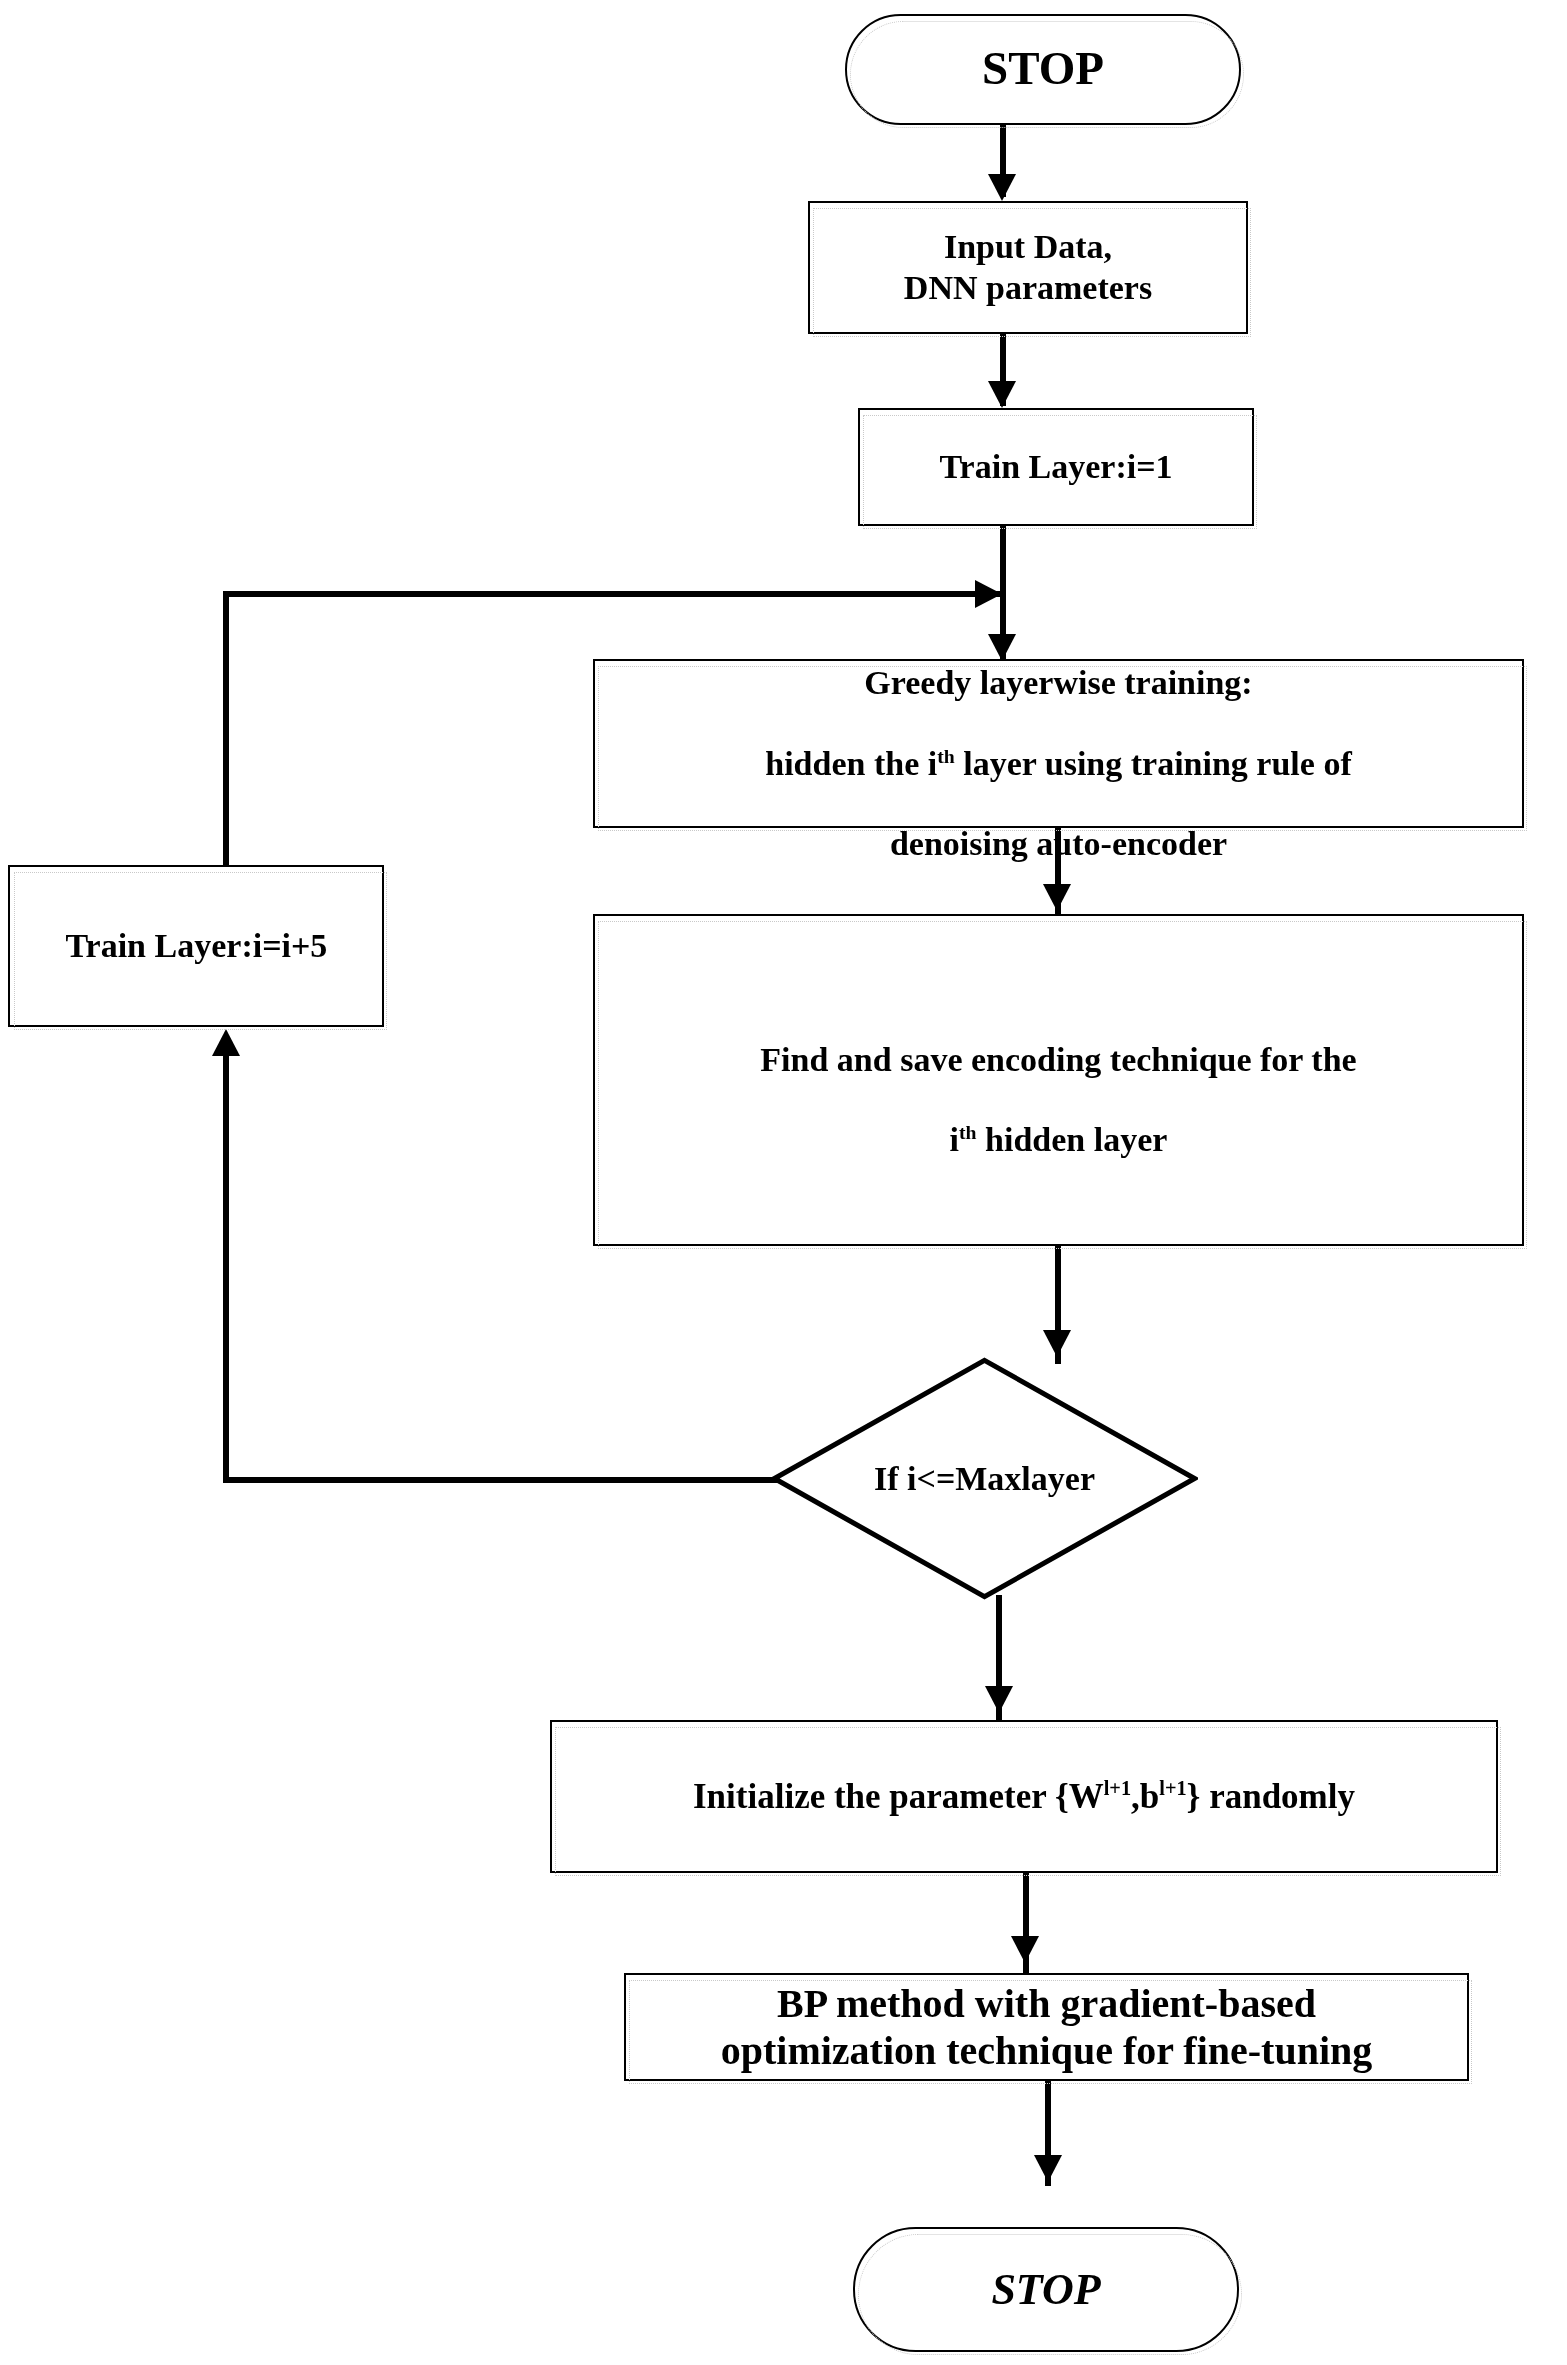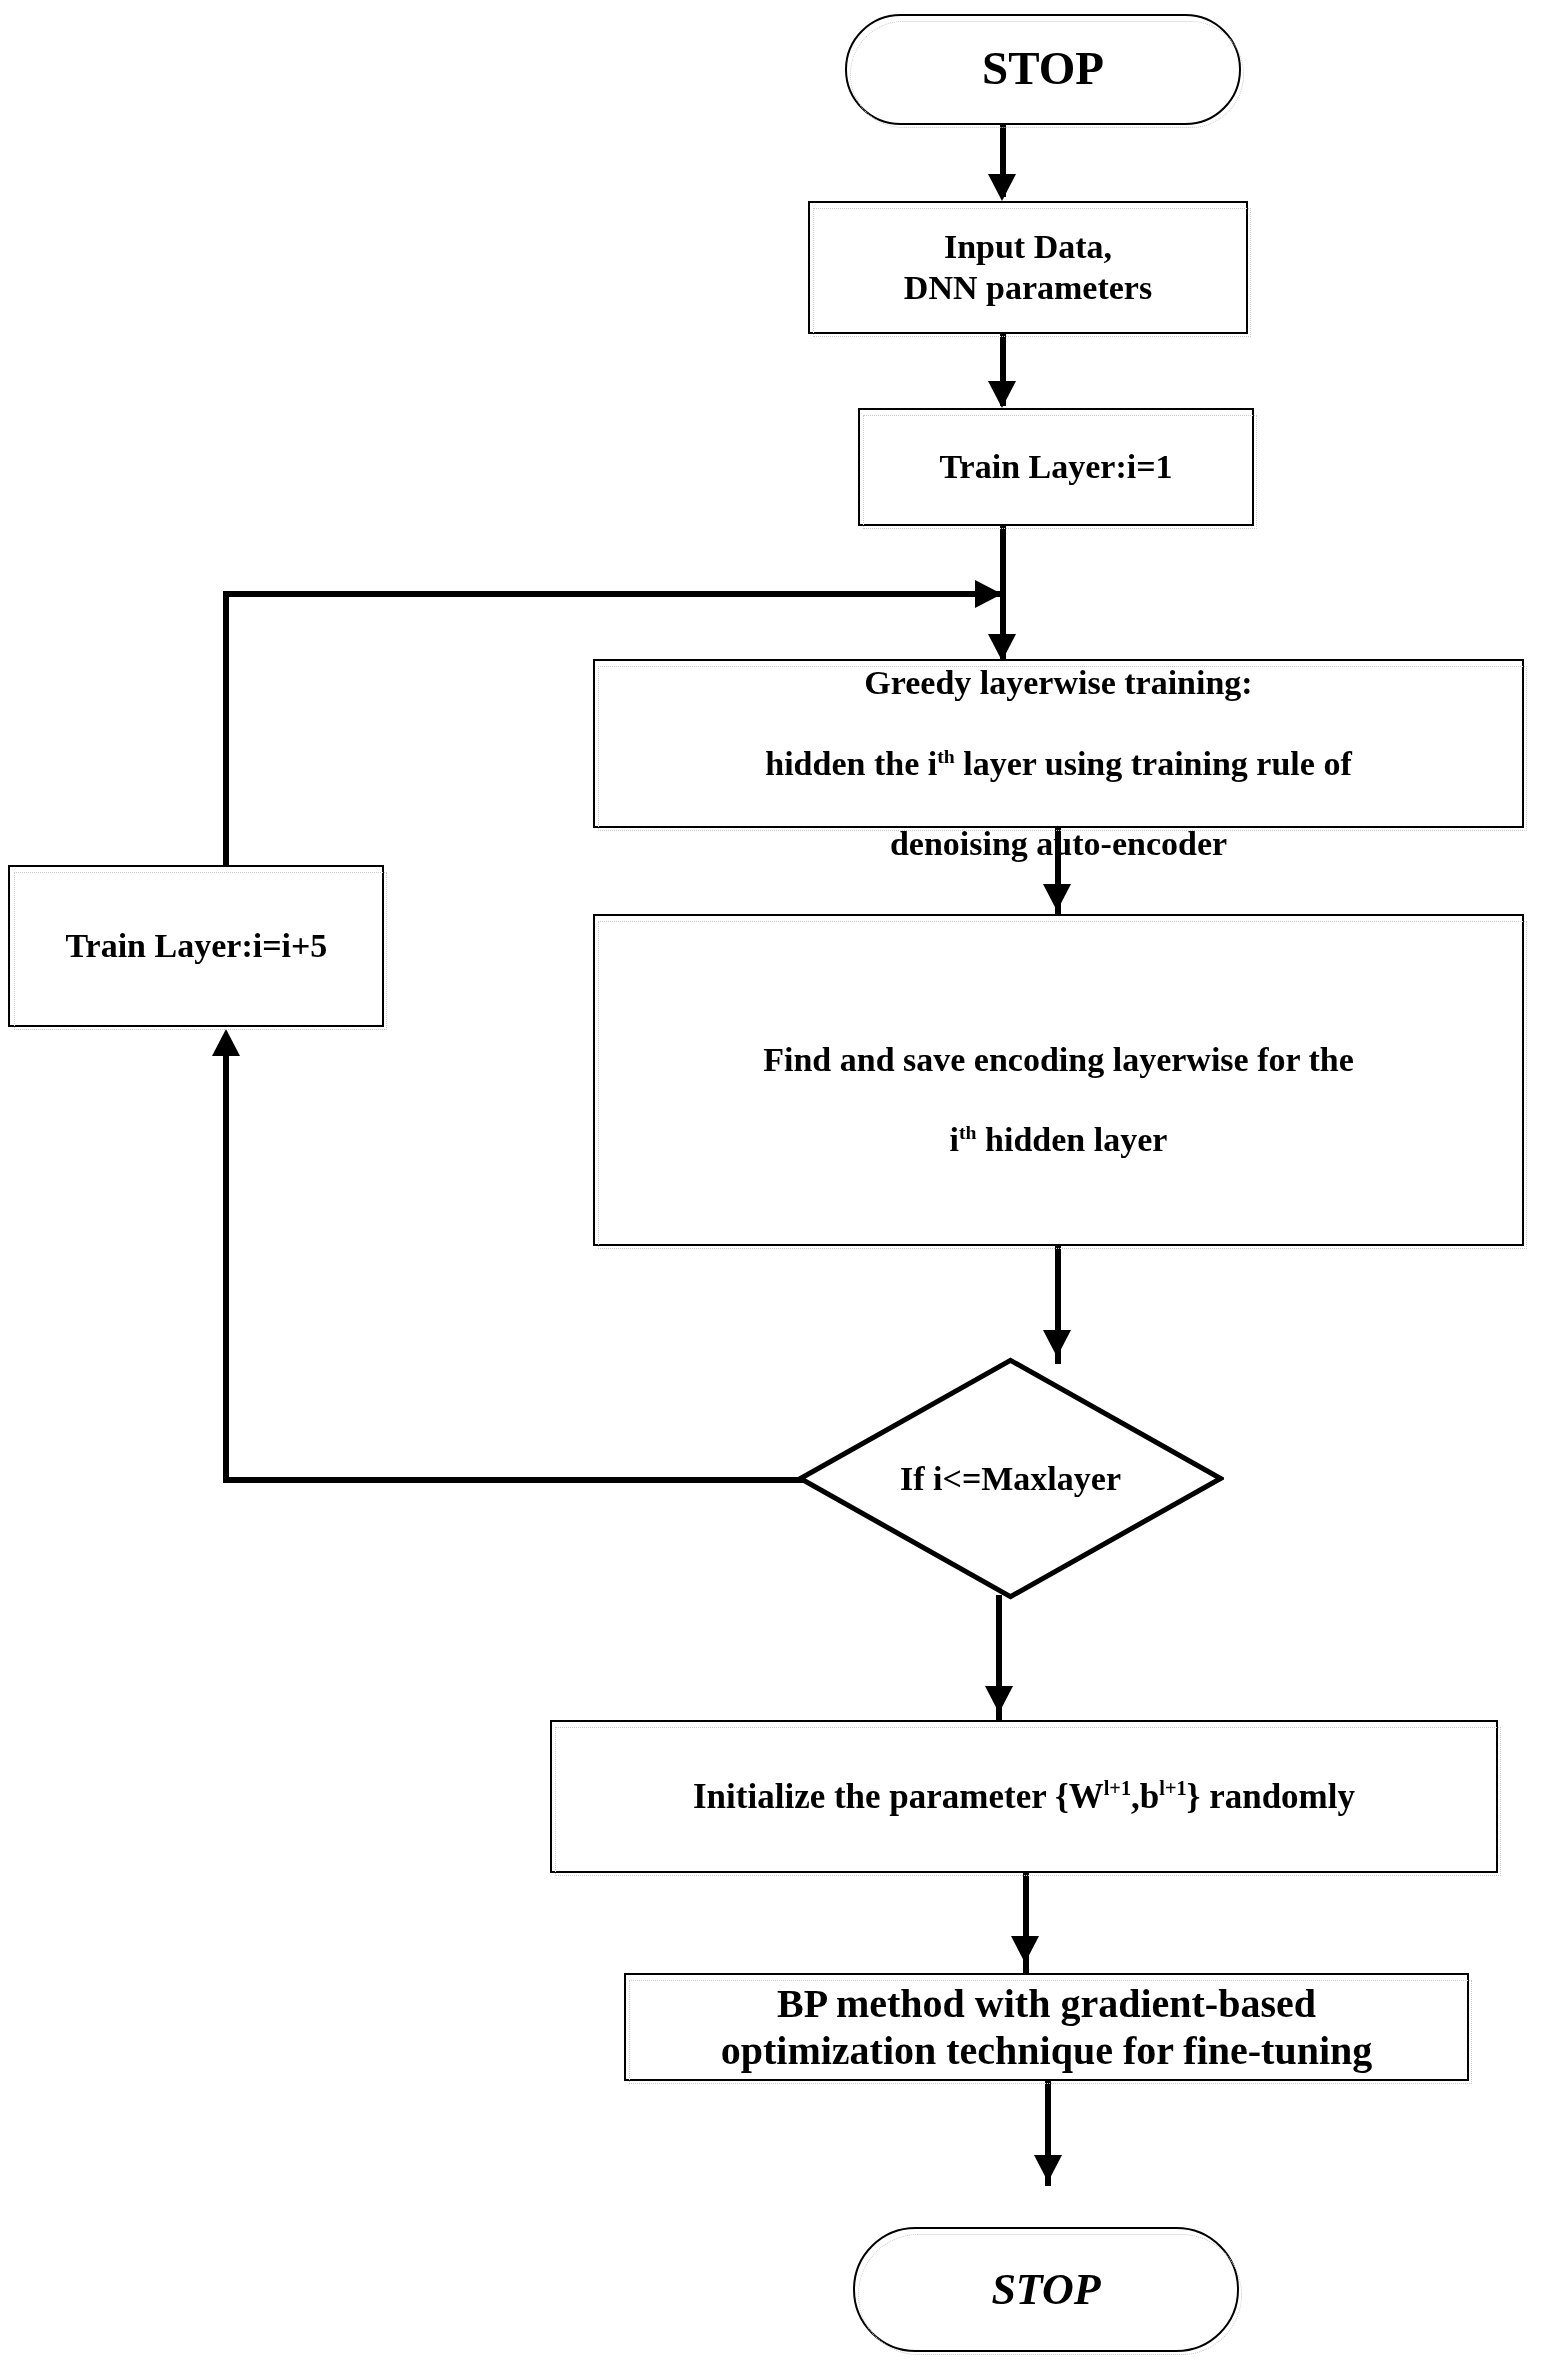--- a/index.html
+++ b/index.html
@@ -153,26 +153,26 @@
       <span>denoising auto-encoder</span>
     </span>
   </div>
 
   <div class="node" style="left:8.4px; top:865px; width:376px; height:162px; font-size:34px;">
     <span class="txt">Train Layer:i=i+5</span>
   </div>
 
   <div class="node" style="left:593px; top:914px; width:931px; height:332px; font-size:34px;">
     <span class="txt">
-      <span>Find and save encoding layerwise for the</span><br>
+      <span>Find and save encoding technique for the</span><br>
       <span>i</span><sup>th</sup><span> hidden layer</span>
     </span>
   </div>
 
-  <div class="diamond" style="left:797px; top:1357px; width:427px; height:243px;font-family:Liberation Serif, serif;">
+  <div class="diamond" style="left:771px; top:1357px; width:427px; height:243px;font-family:Liberation Serif, serif;">
     <svg width="427" height="243" viewBox="0 0 506 288">
       <polygon points="253,4 502,144 253,284 4,144" fill="#ffffff" stroke="#000000" stroke-width="6"></polygon>
     </svg>
     <span class="dlabel" style="font-size:34px;">If i&lt;=Maxlayer</span>
   </div>
 
   <div class="node" style="left:550px; top:1720px; width:948px; height:153px; font-size:35px;">
     <span class="txt"><span>Initialize the parameter {W</span><sup>l+1</sup><span>,b</span><sup>l+1</sup><span>} randomly</span></span>
   </div>
 

